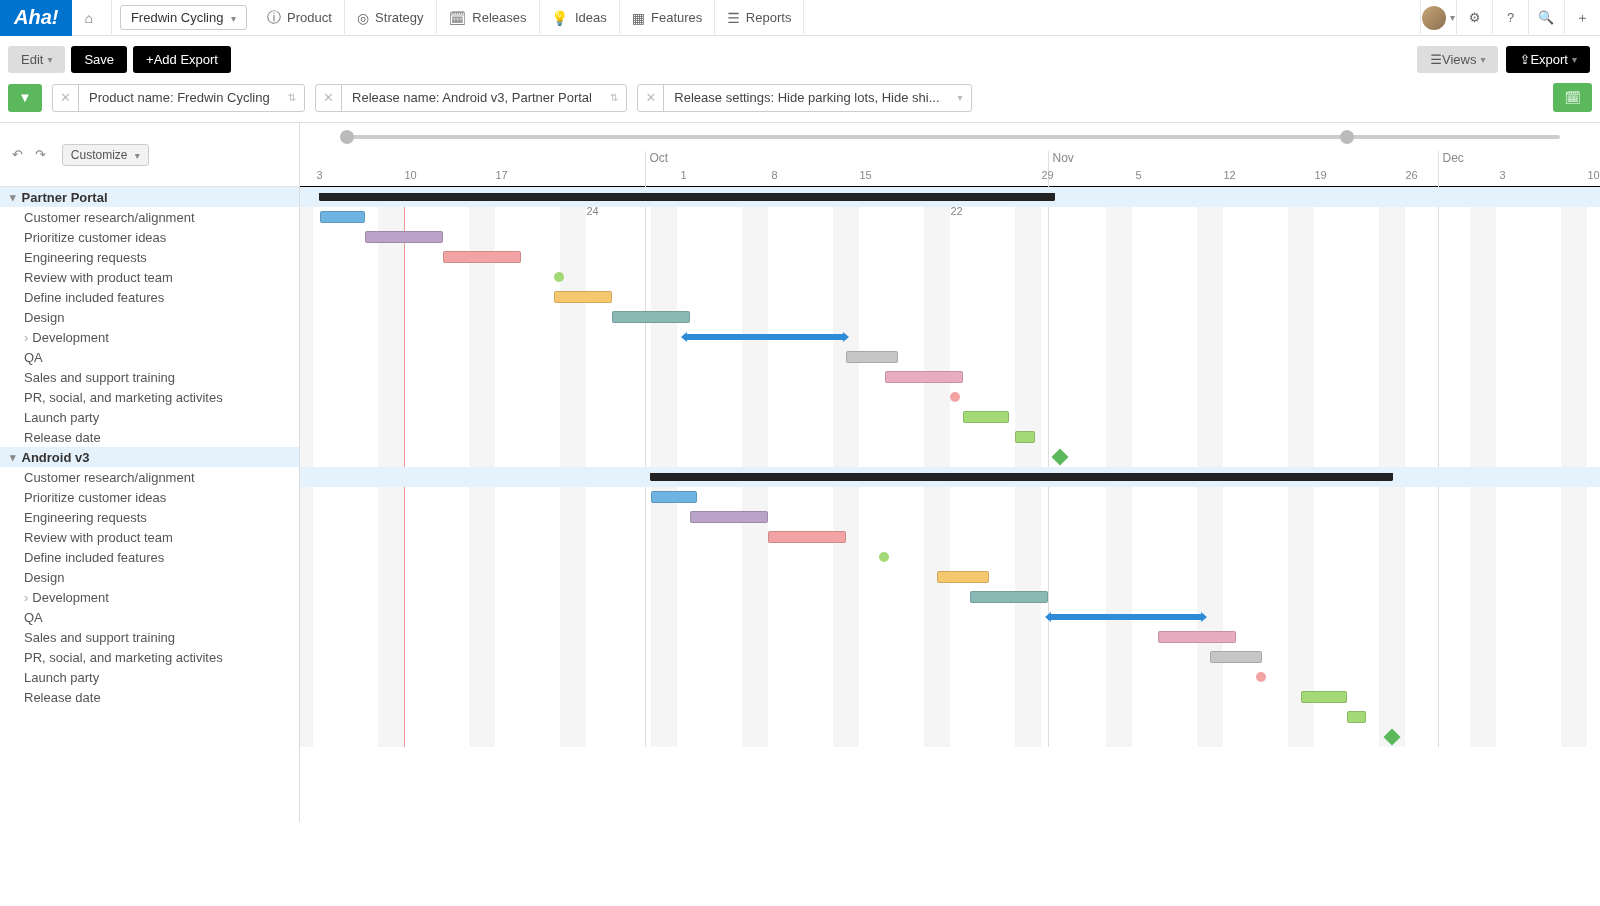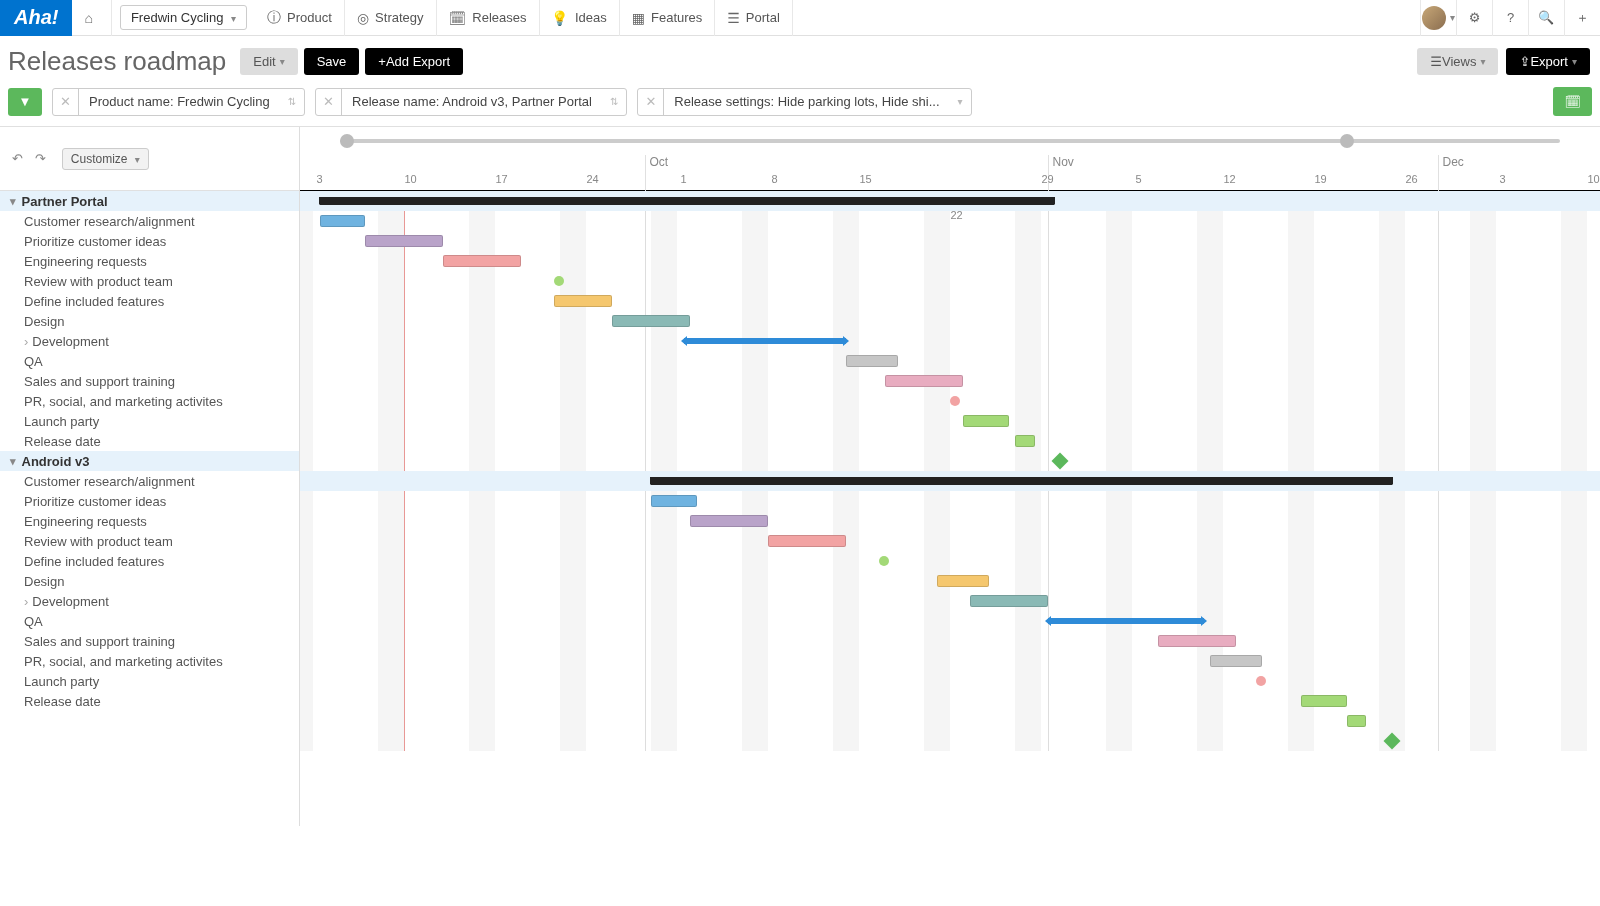--- a/index.html
+++ b/index.html
@@ -105,21 +105,21 @@
   <div class="nav-item">
       <span class="icon">💡</span>
       <span>Ideas</span>
     </div>
   <div class="nav-item">
       <span class="icon">▦</span>
       <span>Features</span>
     </div>
   <div class="nav-item">
       <span class="icon">☰</span>
-      <span>Portal</span>
+      <span>Reports</span>
     </div>
   <div class="topnav-right">
     <div class="icon-btn">
         <span class="avatar"></span>
         <span class="caret">▾</span>
       </div>
     <div class="icon-btn">
         <span>⚙</span>
       </div>
     <div class="icon-btn">
@@ -128,21 +128,20 @@
     <div class="icon-btn">
         <span>🔍</span>
       </div>
     <div class="icon-btn">
         <span>＋</span>
       </div>
   </div>
 </div>
 
 <div class="toolbar">
-  <div class="page-title">Releases roadmap</div>
   <div class="btn btn-default">
       <span>Edit</span>
       <span class="caret"> ▾</span>
     </div>
   <div class="btn btn-primary">Save</div>
   <div class="btn btn-primary">
       <span>+ </span>
       <span>Add Export</span>
     </div>
   <div class="toolbar-right">
@@ -233,21 +232,21 @@
     <div class="time-header">
       <div class="month-row" id="month-row">
           <div class="month-label" style="left: 26.5%;">Oct</div>
           <div class="month-label" style="left: 57.5%;">Nov</div>
           <div class="month-label" style="left: 87.5%;">Dec</div>
         </div>
       <div class="day-row" id="day-row">
           <div class="day-label" style="left: 1.5%;">3</div>
           <div class="day-label" style="left: 8.5%;">10</div>
           <div class="day-label" style="left: 15.5%;">17</div>
-          <div class="day-label" style="left: 22.5%;">24</div>
+          <div class="day-label" style="left: 22.5%; margin-top: 36px;">24</div>
           <div class="day-label" style="left: 29.5%;">1</div>
           <div class="day-label" style="left: 36.5%;">8</div>
           <div class="day-label" style="left: 43.5%;">15</div>
           <div class="day-label" style="left: 50.5%; margin-top: 36px;">22</div>
           <div class="day-label" style="left: 57.5%;">29</div>
           <div class="day-label" style="left: 64.5%;">5</div>
           <div class="day-label" style="left: 71.5%;">12</div>
           <div class="day-label" style="left: 78.5%;">19</div>
           <div class="day-label" style="left: 85.5%;">26</div>
           <div class="day-label" style="left: 92.5%;">3</div>

